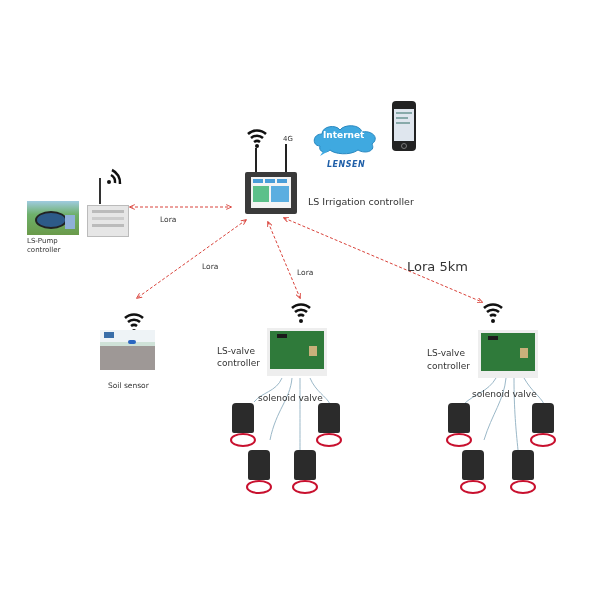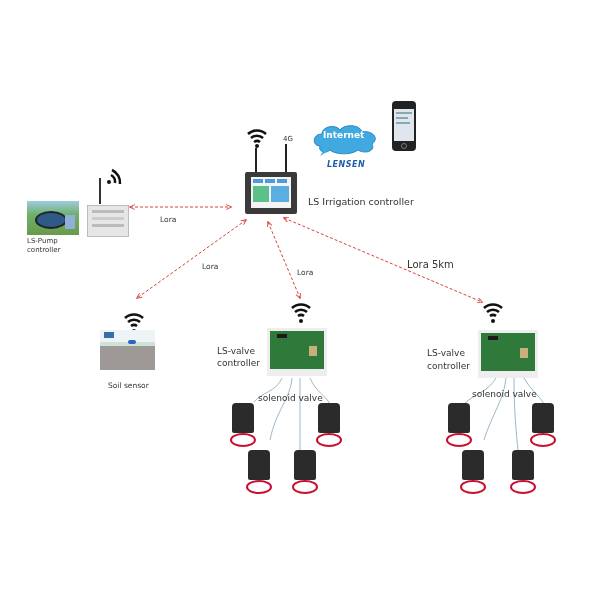--- a/index.html
+++ b/index.html
@@ -139,21 +139,21 @@
 </div>
 <div class="solenoid" style="left:246px;top:450px;">
   <div style="position:absolute;left:2px;top:0;width:22px;height:30px;background:#2b2b2b;border-radius:4px 4px 2px 2px;"></div>
   <div style="position:absolute;left:0;top:30px;width:26px;height:14px;border:2px solid #c8102e;border-radius:50%;box-sizing:border-box;"></div>
 </div>
 <div class="solenoid" style="left:292px;top:450px;">
   <div style="position:absolute;left:2px;top:0;width:22px;height:30px;background:#2b2b2b;border-radius:4px 4px 2px 2px;"></div>
   <div style="position:absolute;left:0;top:30px;width:26px;height:14px;border:2px solid #c8102e;border-radius:50%;box-sizing:border-box;"></div>
 </div>
 
-<div class="lbl small" style="left:407px;top:259px;font-size:10px;">Lora 5km</div>
+<div class="lbl small" style="left:407px;top:259px;font-size:13px;">Lora 5km</div>
 <svg class="wifi" style="left:482px;top:300px;" width="22" height="24">
   <path d="M2,8 A13,13 0 0 1 20,8" fill="none" stroke="#111" stroke-width="2.5"></path>
   <path d="M5,12 A9,9 0 0 1 17,12" fill="none" stroke="#111" stroke-width="2.5"></path>
   <path d="M8,16 A5,5 0 0 1 14,16" fill="none" stroke="#111" stroke-width="2.5"></path>
   <circle cx="11" cy="21" r="2" fill="#111"></circle>
 </svg>
 <div class="abs" style="left:478px;top:330px;width:60px;height:48px;background:#eee;">
   <div style="position:absolute;left:3px;top:3px;width:54px;height:38px;background:#2f7a3a;"></div>
   <div style="position:absolute;left:42px;top:18px;width:8px;height:10px;background:#c9b07a;"></div>
   <div style="position:absolute;left:10px;top:6px;width:10px;height:4px;background:#1a1a1a;"></div>

